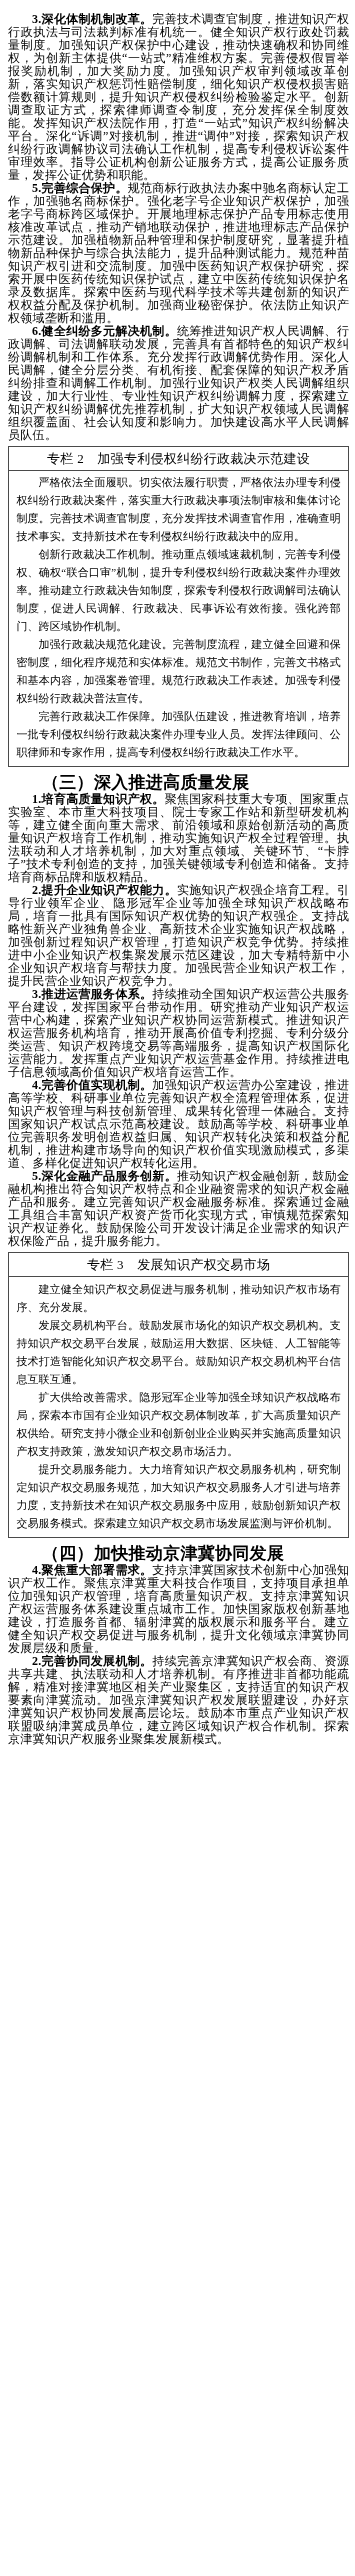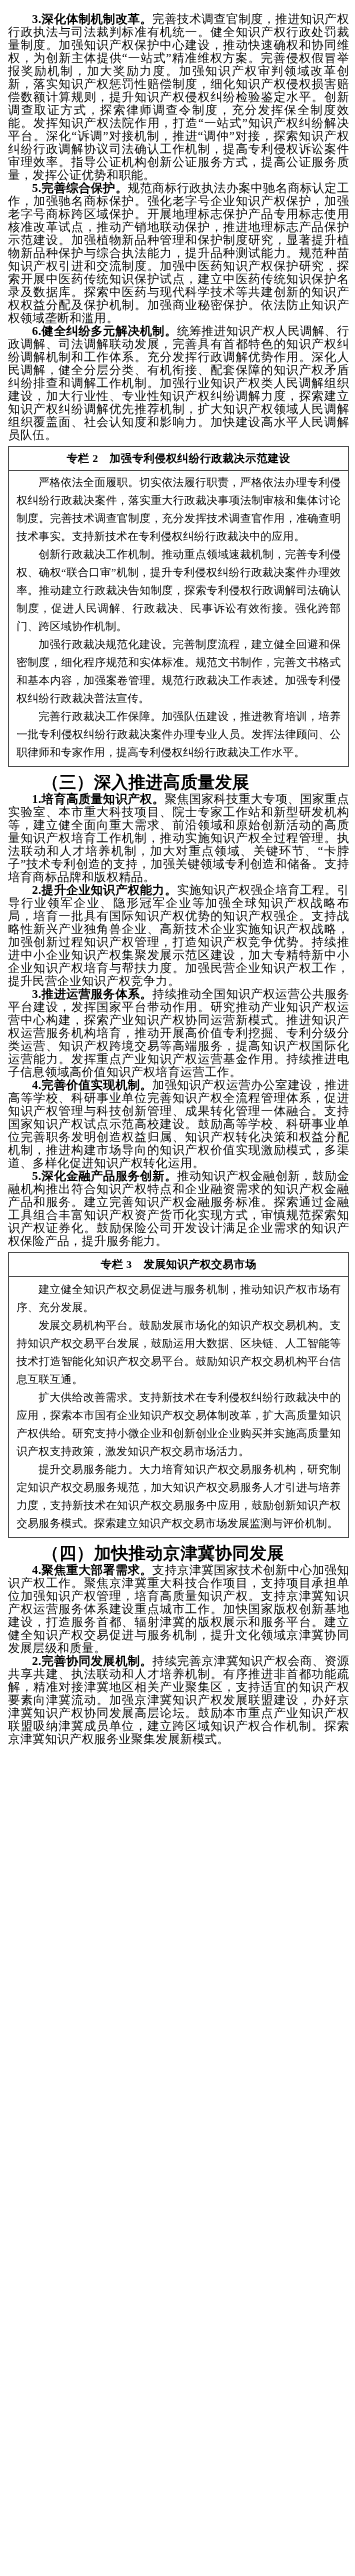--- a/index.html
+++ b/index.html
@@ -38,23 +38,23 @@
     font-weight: 700;
     text-indent: 2em;
     letter-spacing: 0.3px;
   }
   .box {
     border: 0.9px solid #4a4a4a;
     margin: 4px 0 5.1px 0;
     background: #ffffff;
   }
   .box-title {
-    font-size: 11px;
+    font-size: 13px;
     line-height: 23px;
-    font-weight: 700;
+    font-weight: 400;
     text-align: center;
     border-bottom: 0.9px solid #4a4a4a;
     letter-spacing: 0.3px;
   }
   .box-body {
     padding: 2.8px 7.4px 4.5px 7.4px;
   }
   .box-para {
     margin: 0;
     font-size: 11px;
@@ -97,21 +97,21 @@
 
   <p class="para"><span class="lead">4.完善价值实现机制。</span><span>加强知识产权运营办公室建设，推进高等学校、科研事业单位完善知识产权全流程管理体系，促进知识产权管理与科技创新管理、成果转化管理一体融合。支持国家知识产权试点示范高校建设。鼓励高等学校、科研事业单位完善职务发明创造权益归属、知识产权转化决策和权益分配机制，推进构建市场导向的知识产权价值实现激励模式，多渠道、多样化促进知识产权转化运用。</span></p>
 
   <p class="para"><span class="lead">5.深化金融产品服务创新。</span><span>推动知识产权金融创新，鼓励金融机构推出符合知识产权特点和企业融资需求的知识产权金融产品和服务。建立完善知识产权金融服务标准。探索通过金融工具组合丰富知识产权资产货币化实现方式，审慎规范探索知识产权证券化。鼓励保险公司开发设计满足企业需求的知识产权保险产品，提升服务能力。</span></p>
 
   <section class="box">
     <div class="box-title">专栏 3　发展知识产权交易市场</div>
     <div class="box-body">
       <p class="box-para">建立健全知识产权交易促进与服务机制，推动知识产权市场有序、充分发展。</p>
       <p class="box-para">发展交易机构平台。鼓励发展市场化的知识产权交易机构。支持知识产权交易平台发展，鼓励运用大数据、区块链、人工智能等技术打造智能化知识产权交易平台。鼓励知识产权交易机构平台信息互联互通。</p>
-      <p class="box-para">扩大供给改善需求。支持新技术在专利侵权纠纷行政裁决中的应用，探索本市国有企业知识产权交易体制改革，扩大高质量知识产权供给。研究支持小微企业和创新创业企业购买并实施高质量知识产权支持政策，激发知识产权交易市场活力。</p>
+      <p class="box-para">扩大供给改善需求。隐形冠军企业等加强全球知识产权战略布局，探索本市国有企业知识产权交易体制改革，扩大高质量知识产权供给。研究支持小微企业和创新创业企业购买并实施高质量知识产权支持政策，激发知识产权交易市场活力。</p>
       <p class="box-para">提升交易服务能力。大力培育知识产权交易服务机构，研究制定知识产权交易服务规范，加大知识产权交易服务人才引进与培养力度，支持新技术在知识产权交易服务中应用，鼓励创新知识产权交易服务模式。探索建立知识产权交易市场发展监测与评价机制。</p>
     </div>
   </section>
 
   <h3 class="heading">（四）加快推动京津冀协同发展</h3>
 
   <p class="para"><span class="lead">4.聚焦重大部署需求。</span><span>支持京津冀国家技术创新中心加强知识产权工作。聚焦京津冀重大科技合作项目，支持项目承担单位加强知识产权管理，培育高质量知识产权。支持京津冀知识产权运营服务体系建设重点城市工作。加快国家版权创新基地建设，打造服务首都、辐射津冀的版权展示和服务平台。建立健全知识产权交易促进与服务机制，提升文化领域京津冀协同发展层级和质量。</span></p>
 
   <p class="para"><span class="lead">2.完善协同发展机制。</span><span>持续完善京津冀知识产权会商、资源共享共建、执法联动和人才培养机制。有序推进非首都功能疏解，精准对接津冀地区相关产业聚集区，支持适宜的知识产权要素向津冀流动。加强京津冀知识产权发展联盟建设，办好京津冀知识产权协同发展高层论坛。鼓励本市重点产业知识产权联盟吸纳津冀成员单位，建立跨区域知识产权合作机制。探索京津冀知识产权服务业聚集发展新模式。</span></p>
 

